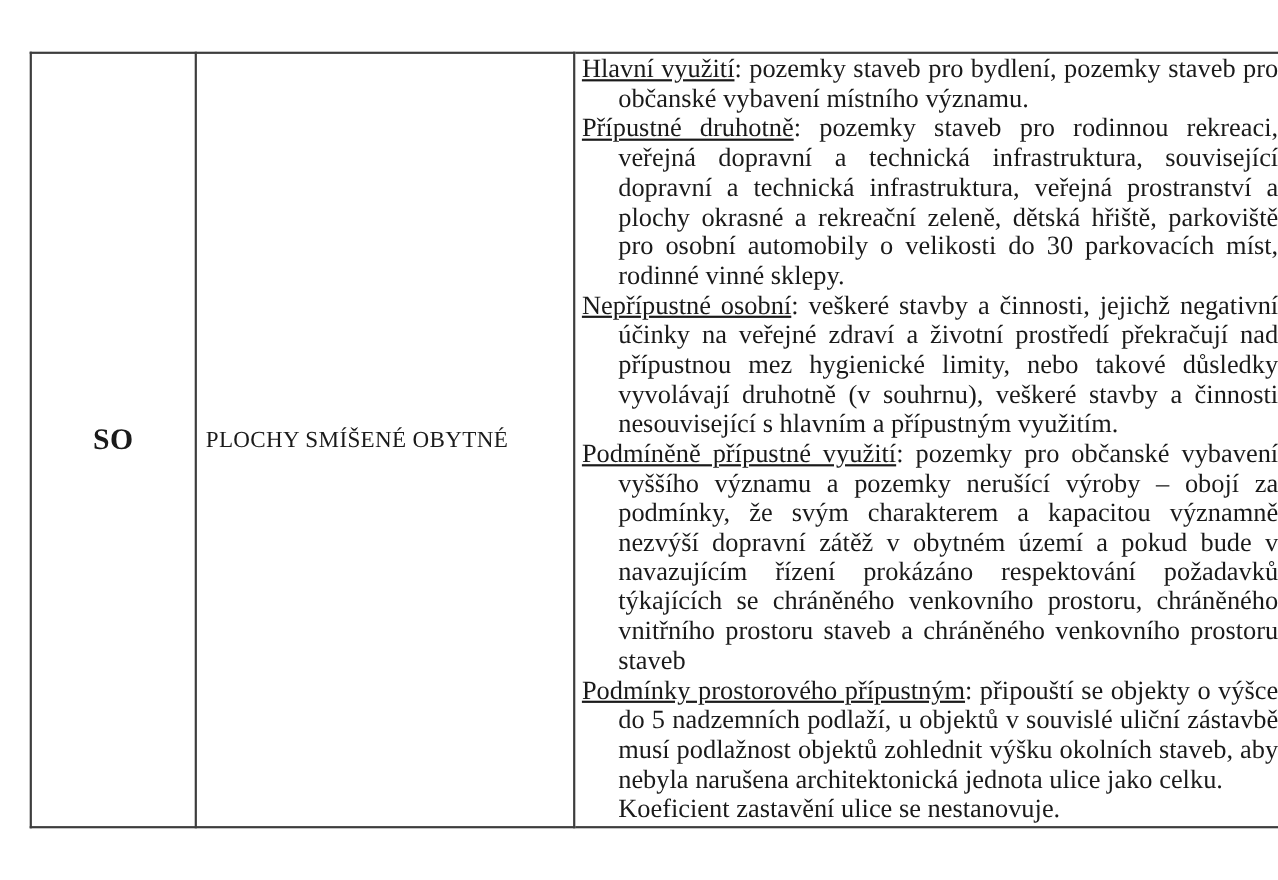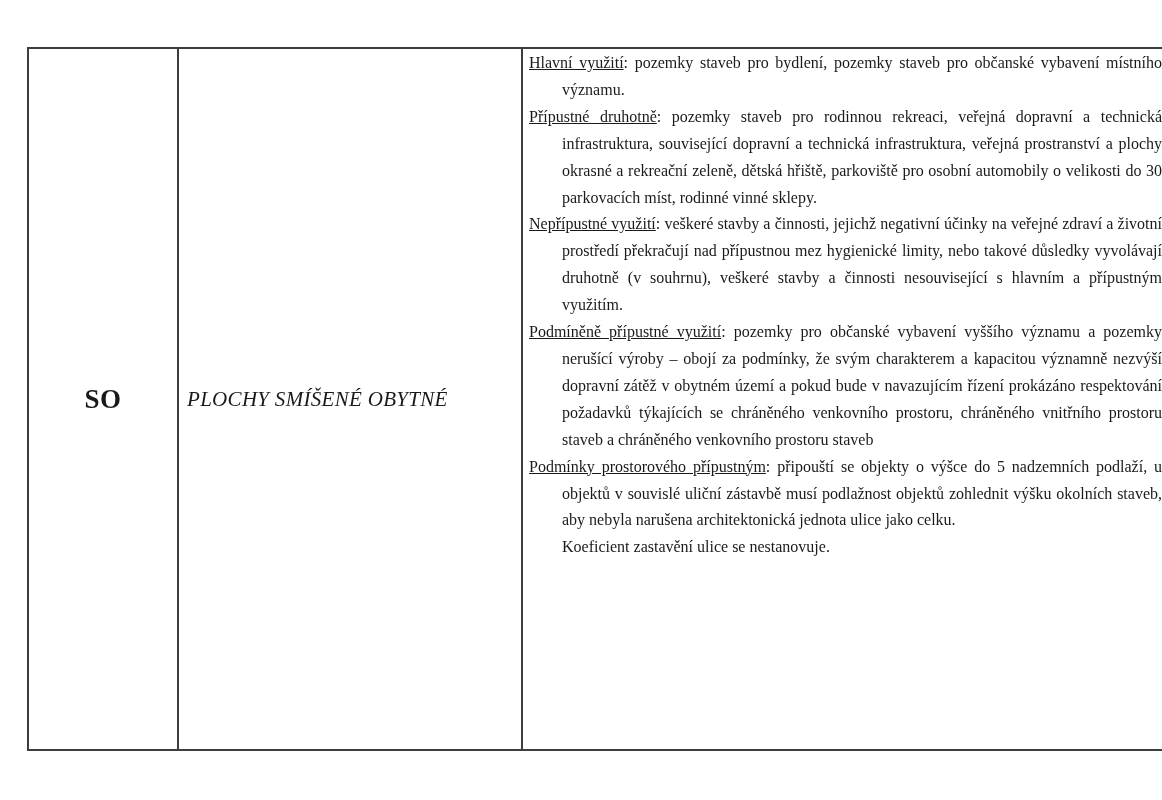--- a/index.html
+++ b/index.html
@@ -29,29 +29,28 @@
     font-size: 27px;
     letter-spacing: 0.5px;
   }
   td.category-cell {
     width: 344px;
     vertical-align: middle;
     font-size: 21px;
     padding-left: 8px;
     letter-spacing: 0.3px;
     white-space: nowrap;
-    font-style: italic;
   }
   td.regulations-cell {
     width: 646px;
     vertical-align: top;
     padding: 1px 5px 1px 6px;
   }
   .para {
-    font-size: 16px;
+    font-size: 24px;
     line-height: 26.9px;
     text-align: justify;
     padding-left: 33px;
     text-indent: -33px;
   }
   .para.cont { text-indent: 0; }
   .para .label { text-decoration: underline; }
 </style>
 </head>
 <body>
@@ -63,21 +62,21 @@
       <td class="code-cell">
         <span>SO</span>
       </td>
       <td class="category-cell">
         <span>PLOCHY SMÍŠENÉ OBYTNÉ</span>
       </td>
       <td class="regulations-cell">
         <div id="sections">
               <p class="para"><span class="label">Hlavní využití</span><span>: pozemky staveb pro bydlení, pozemky staveb pro občanské vybavení místního významu.</span></p>
               <p class="para"><span class="label">Přípustné druhotně</span><span>: pozemky staveb pro rodinnou rekreaci, veřejná dopravní a technická infrastruktura, související dopravní a technická infrastruktura, veřejná prostranství a plochy okrasné a rekreační zeleně, dětská hřiště, parkoviště pro osobní automobily o velikosti do 30 parkovacích míst, rodinné vinné sklepy.</span></p>
-              <p class="para"><span class="label">Nepřípustné využití</span><span>: veškeré stavby a činnosti, jejichž negativní účinky na veřejné zdraví a životní prostředí překračují nad přípustnou mez hygienické limity, nebo takové důsledky vyvolávají druhotně (v souhrnu), veškeré stavby a činnosti nesouvisející s hlavním a přípustným využitím.</span></p>
+              <p class="para"><span class="label">Nepřípustné osobní</span><span>: veškeré stavby a činnosti, jejichž negativní účinky na veřejné zdraví a životní prostředí překračují nad přípustnou mez hygienické limity, nebo takové důsledky vyvolávají druhotně (v souhrnu), veškeré stavby a činnosti nesouvisející s hlavním a přípustným využitím.</span></p>
               <p class="para"><span class="label">Podmíněně přípustné využití</span><span>: pozemky pro občanské vybavení vyššího významu a pozemky nerušící výroby – obojí za podmínky, že svým charakterem a kapacitou významně nezvýší dopravní zátěž v obytném území a pokud bude v navazujícím řízení prokázáno respektování požadavků týkajících se chráněného venkovního prostoru, chráněného vnitřního prostoru staveb a chráněného venkovního prostoru staveb</span></p>
               <p class="para"><span class="label">Podmínky prostorového přípustným</span><span>: připouští se objekty o výšce do 5 nadzemních podlaží, u objektů v souvislé uliční zástavbě musí podlažnost objektů zohlednit výšku okolních staveb, aby nebyla narušena architektonická jednota ulice jako celku.</span></p>
               <p class="para cont"><span>Koeficient zastavění ulice se nestanovuje.</span></p>
             </div>
       </td>
     </tr>
   </tbody>
     </table>
 </div>
 

